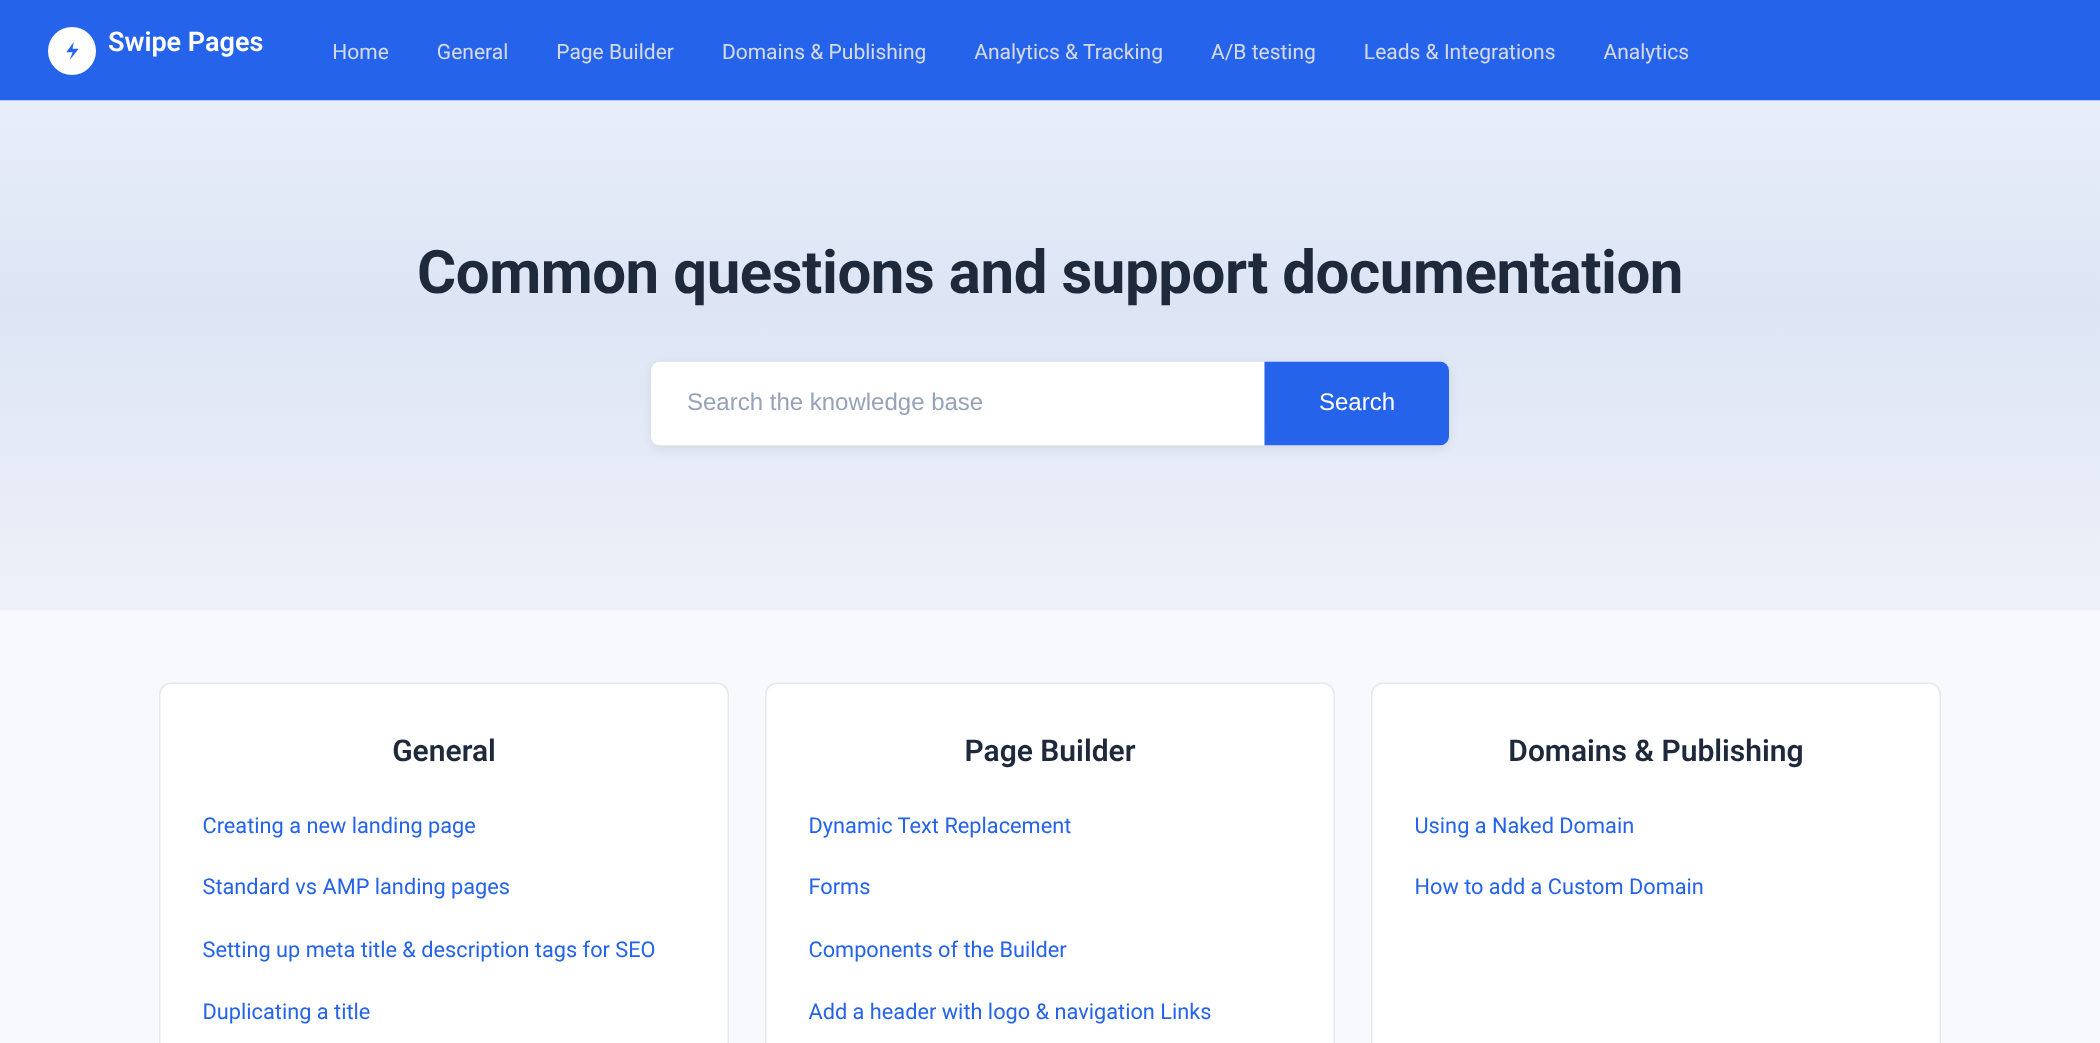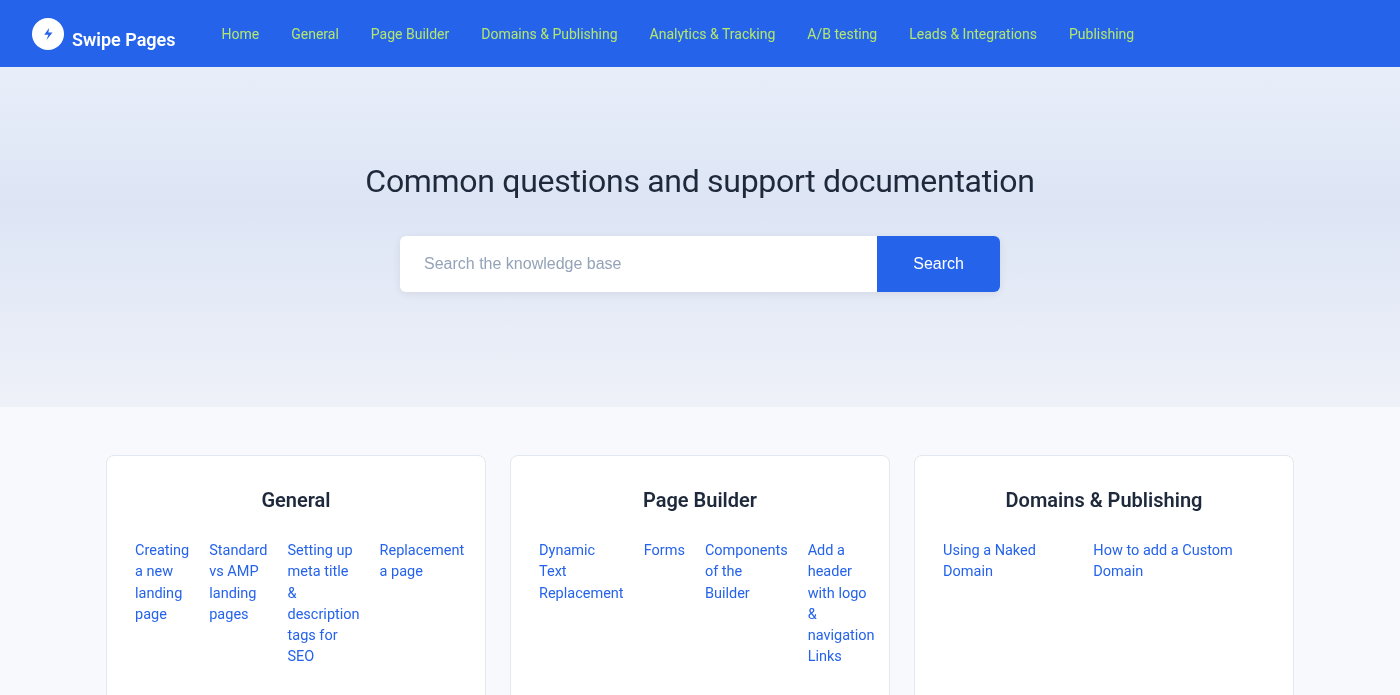--- a/index.html
+++ b/index.html
@@ -20,21 +20,21 @@
       background: #2563eb;
       height: 67px;
       display: flex;
       align-items: center;
       padding: 0 32px;
       gap: 0;
     }
 
     .nav-brand {
       display: flex;
-      align-items: flex-end;
+      align-items: flex-start;
       gap: 8px;
       margin-right: 32px;
       text-decoration: none;
       cursor: pointer;
     }
 
     .nav-logo-icon {
       width: 32px;
       height: 32px;
       background: white;
@@ -56,21 +56,21 @@
     }
 
     .nav-links {
       display: flex;
       align-items: center;
       gap: 4px;
       list-style: none;
     }
 
     .nav-links li a {
-      color: #bef264;
+      color: #e5e5e5;
       text-decoration: none;
       font-size: 14px;
       font-weight: 400;
       padding: 8px 14px;
       border-radius: 4px;
       white-space: nowrap;
       cursor: pointer;
       opacity: 0.92;
     }
 
@@ -80,30 +80,30 @@
       padding: 60px 20px 80px;
       text-align: center;
       min-height: 340px;
       display: flex;
       flex-direction: column;
       align-items: center;
       justify-content: center;
     }
 
     .hero-title {
-      font-size: 32px;
-      font-weight: 400;
+      font-size: 40px;
+      font-weight: 700;
       color: #1e293b;
       margin-bottom: 36px;
       letter-spacing: -0.3px;
     }
 
     .search-bar {
       display: flex;
-      width: 600px;
+      width: 532px;
       max-width: 100%;
       border-radius: 6px;
       overflow: hidden;
       box-shadow: 0 2px 8px rgba(0,0,0,0.08);
     }
 
     .search-input {
       flex: 1;
       height: 56px;
       border: none;
@@ -153,22 +153,23 @@
       font-size: 20px;
       font-weight: 600;
       color: #1e293b;
       text-align: center;
       margin-bottom: 28px;
     }
 
     .card-links {
       list-style: none;
       display: flex;
-      flex-direction: row;
+      flex-direction: column;
       gap: 20px;
+      justify-content: flex-end;
     }
 
     .card-links li a {
       color: #2563eb;
       text-decoration: none;
       font-size: 14.5px;
       cursor: pointer;
       line-height: 1.4;
     }
   </style>
@@ -187,40 +188,40 @@
   </div>
 
   <ul class="nav-links" id="nav-links-list">
   <li><a href="#">Home</a></li>
       <li><a href="#">General</a></li>
       <li><a href="#">Page Builder</a></li>
       <li><a href="#">Domains &amp; Publishing</a></li>
       <li><a href="#">Analytics &amp; Tracking</a></li>
       <li><a href="#">A/B testing</a></li>
       <li><a href="#">Leads &amp; Integrations</a></li>
-      <li><a href="#">Publishing</a></li>
+      <li><a href="#">Analytics</a></li>
     </ul>
 </nav>
 
 <section class="hero">
   <h1 class="hero-title">Common questions and support documentation</h1>
   <div class="search-bar">
     <input class="search-input" type="text" placeholder="Search the knowledge base" style="">
     <button class="search-button">Search</button>
   </div>
 </section>
 
 <section class="cards-section" id="cards-container">
 <div class="card">
       <h2 class="card-title">General</h2>
       <ul class="card-links">
         <li><a href="#">Creating a new landing page</a></li>
         <li><a href="#">Standard vs AMP landing pages</a></li>
         <li><a href="#">Setting up meta title &amp; description tags for SEO</a></li>
-        <li><a href="#">Replacement a page</a></li>
+        <li><a href="#">Duplicating a title</a></li>
       </ul>
     </div>
     <div class="card">
       <h2 class="card-title">Page Builder</h2>
       <ul class="card-links">
         <li><a href="#">Dynamic Text Replacement</a></li>
         <li><a href="#">Forms</a></li>
         <li><a href="#">Components of the Builder</a></li>
         <li><a href="#">Add a header with logo &amp; navigation Links</a></li>
       </ul>

